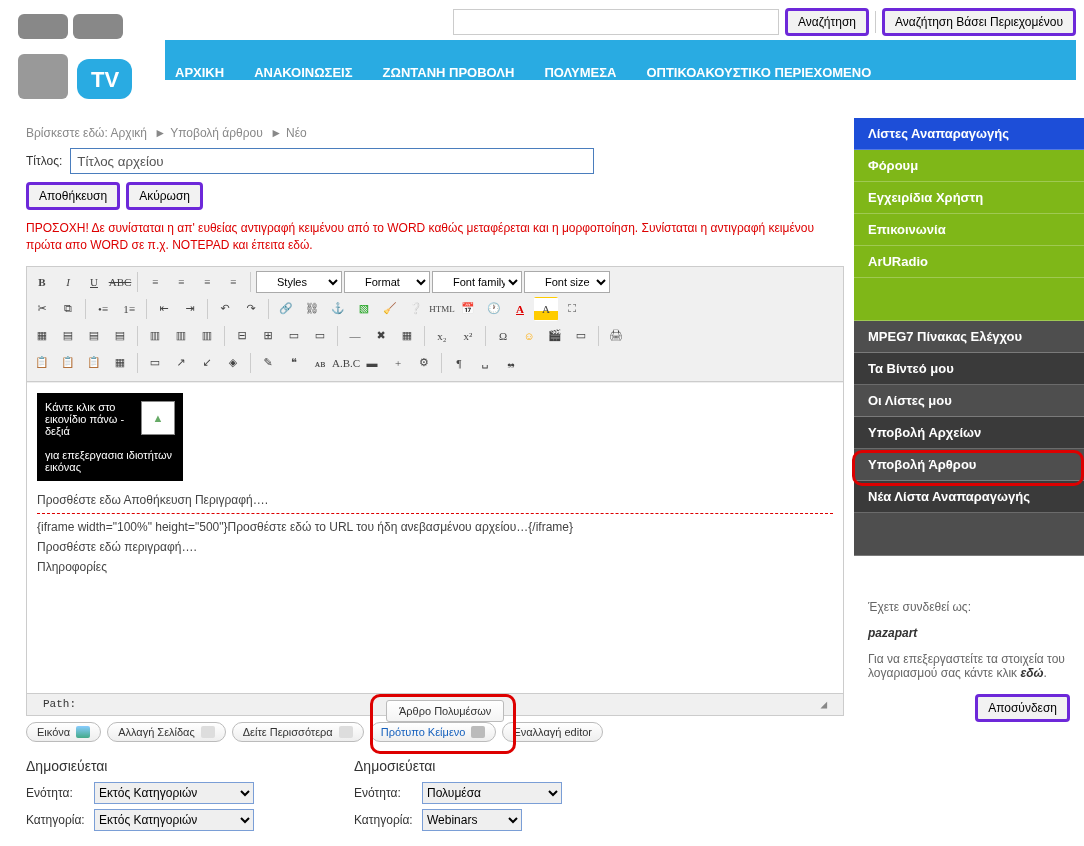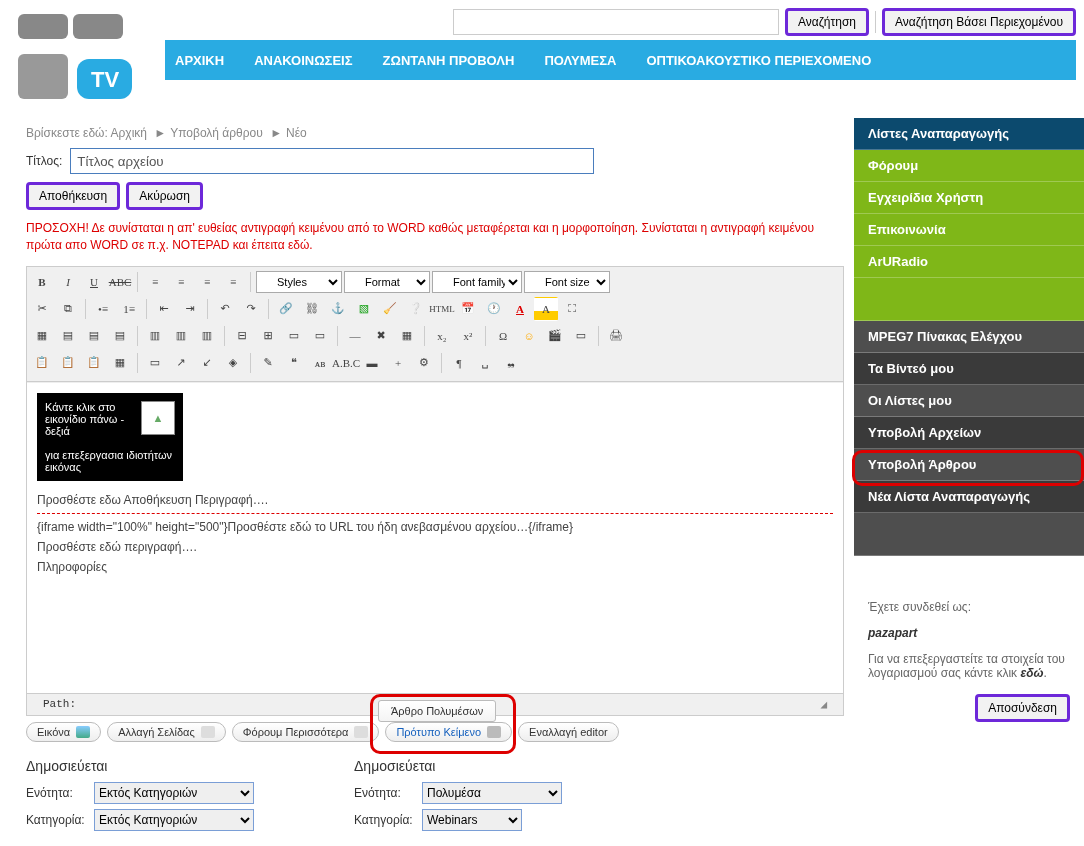--- a/index.html
+++ b/index.html
@@ -4,21 +4,21 @@
 <style>
 body { font-family: Arial, sans-serif; font-size: 12px; margin: 0; color: #333; background: #fff; }
 .container { width: 1084px; }
 .top { display: flex; padding: 4px 0; }
 .logo { width: 155px; height: 100px; padding: 5px; display:flex;align-items:center;justify-content:center; }
 .topright { flex: 1; }
 .searchbar { display: flex; align-items: center; justify-content: flex-end; padding: 4px 8px; gap: 6px;}
 .searchbar input[type=text] { width: 320px; height: 22px; border:1px solid #ccc;}
 .btn { background: #f2f2f2; border: 3px solid #6d28d9; border-radius: 4px; padding: 4px 10px; font-size: 12px; cursor:pointer; }
 .vsep { width:1px; height:22px; background:#ccc; }
-.mainnav { display:flex; background:#29abe2; color:#fff; font-weight:bold; height:40px; align-items:center; padding:0 10px; gap:30px; margin:0 8px 0 0;}
+.mainnav { display:flex; background:#29abe2; color:#fff; font-weight:bold; height:40px; align-items:flex-end; padding:0 10px; gap:30px; margin:0 8px 0 0;}
 .mainnav span { cursor:pointer; font-size:13px;}
 .content { display:flex;margin-left:16px; }
 .left { flex:1; padding: 0 10px; }
 .right { width:230px; }
 .breadcrumb { color:#888; font-size:12px; padding:8px 0; }
 .breadcrumb .sep { padding:0 4px;}
 .titlefld { display:flex; align-items:center; gap:8px; margin-bottom:8px;}
 .titlefld input { flex: 0 0 510px; border:1px solid #4a7dbd; height:20px; padding:2px 6px; color:#555;}
 .actionbtns { display:flex; gap:6px; margin-bottom:10px;}
 .warn { color:#d00; font-size:12px; line-height:1.4; margin:6px 0 12px; }
@@ -31,30 +31,30 @@
 .tbsel { height:22px; font-size:11px; border:1px solid #aaa; background:#fff;padding-left:16px;}
 .cvs { background:#fff; padding:10px; height:290px; border-top:1px solid #eee; overflow:hidden;}
 .placeh { background:#000; color:#fff; padding:8px; width:130px; font-size:11px; position:relative; margin-bottom:12px;}
 .placeh .imgph { float:right; width:32px; height:32px; background:#fff; border:1px solid #888; display:flex;align-items:center;justify-content:center; color:#6a6; margin-left:6px;}
 .intro { color:#444; font-size:12px; margin-bottom:6px;}
 .reddash { border-top:1px dashed #d00; margin:6px 0;}
 .pathrow { background:#f0f0f0; border-top:1px solid #ccc; padding:4px 16px; font-size:11px; display:flex;align-items:center; justify-content:space-between;font-family:Liberation Mono, monospace;}
 .bottomtabs { display:flex; gap:6px; margin:6px 0; align-items:center; position:relative;}
 .chip { border:1px solid #bbb; border-radius:10px; padding:3px 10px; background:linear-gradient(#fff,#eee); font-size:11px; display:flex; gap:6px; align-items:center; cursor:pointer;}
 .chipicon { width:14px; height:12px; border-radius:2px; }
-.tooltip { position:absolute; left:352px; top:-22px; background:linear-gradient(#fff,#f4f4f4); border:1px solid #bbb; border-radius:3px; padding:4px 12px; font-size:11px; }
+.tooltip { position:absolute; left:360px; top:-22px; background:linear-gradient(#fff,#f4f4f4); border:1px solid #bbb; border-radius:3px; padding:4px 12px; font-size:11px; }
 .redbox1 { position:absolute; border:3px solid #d00; border-radius:10px; pointer-events:none;}
 .pubcols { display:flex; gap:100px; margin-top:12px;}
 .pubcol h4 { font-size:14px; font-weight:normal; margin:4px 0 8px;}
 .frow { display:flex; align-items:center; margin:5px 0;}
 .frow label { width:68px;}
 .frow select { border:1px solid #7a9ed6; height:22px; font-size:12px;}
 .sidemenu { list-style:none; margin:0; padding:0;}
 .sidemenu li { padding:8px 14px; color:#fff; font-weight:bold; font-size:13px; border-bottom:1px solid rgba(255,255,255,.25); cursor:pointer;}
-.green li { background:#7fb718;} .green li:nth-child(1){background:#0c4a6e;}
+.green li { background:#7fb718;} .green li:nth-child(1){background:#1d4ed8;}
 .grey li { background:#4e4e4e;} .grey li.dark{background:#3a3a3a;}
 .userbox { background:#fff; padding:14px; margin-top:30px; font-size:12px; color:#666;}
 .userbox b { color:#333;font-style:italic;}
 .userbox .lo { text-align:right; margin-top:14px;}
 .posrel { position:relative;}
 .logo svg { width:140px;}
 </style>
 </head>
 <body>
 
@@ -230,21 +230,21 @@
         <div class="bottomtabs">
           <span class="chip">
               <span>Εικόνα</span>
               <span class="chipicon" style="background:linear-gradient(#8cf,#4a8)"></span>
             </span>
           <span class="chip">
               <span>Αλλαγή Σελίδας</span>
               <span class="chipicon" style="background:#ddd"></span>
             </span>
           <span class="chip">
-              <span>Φόρουμ Περισσότερα</span>
+              <span>Δείτε Περισσότερα</span>
               <span class="chipicon" style="background:#ddd"></span>
             </span>
           <span class="chip" style="color:#1560bd">
               <span>Πρότυπο Κείμενο</span>
               <span class="chipicon" style="background:#bbb"></span>
             </span>
           <span class="chip">
               <span>Εναλλαγή editor</span>
             </span>
           <div class="tooltip">Άρθρο Πολυμέσων</div>

